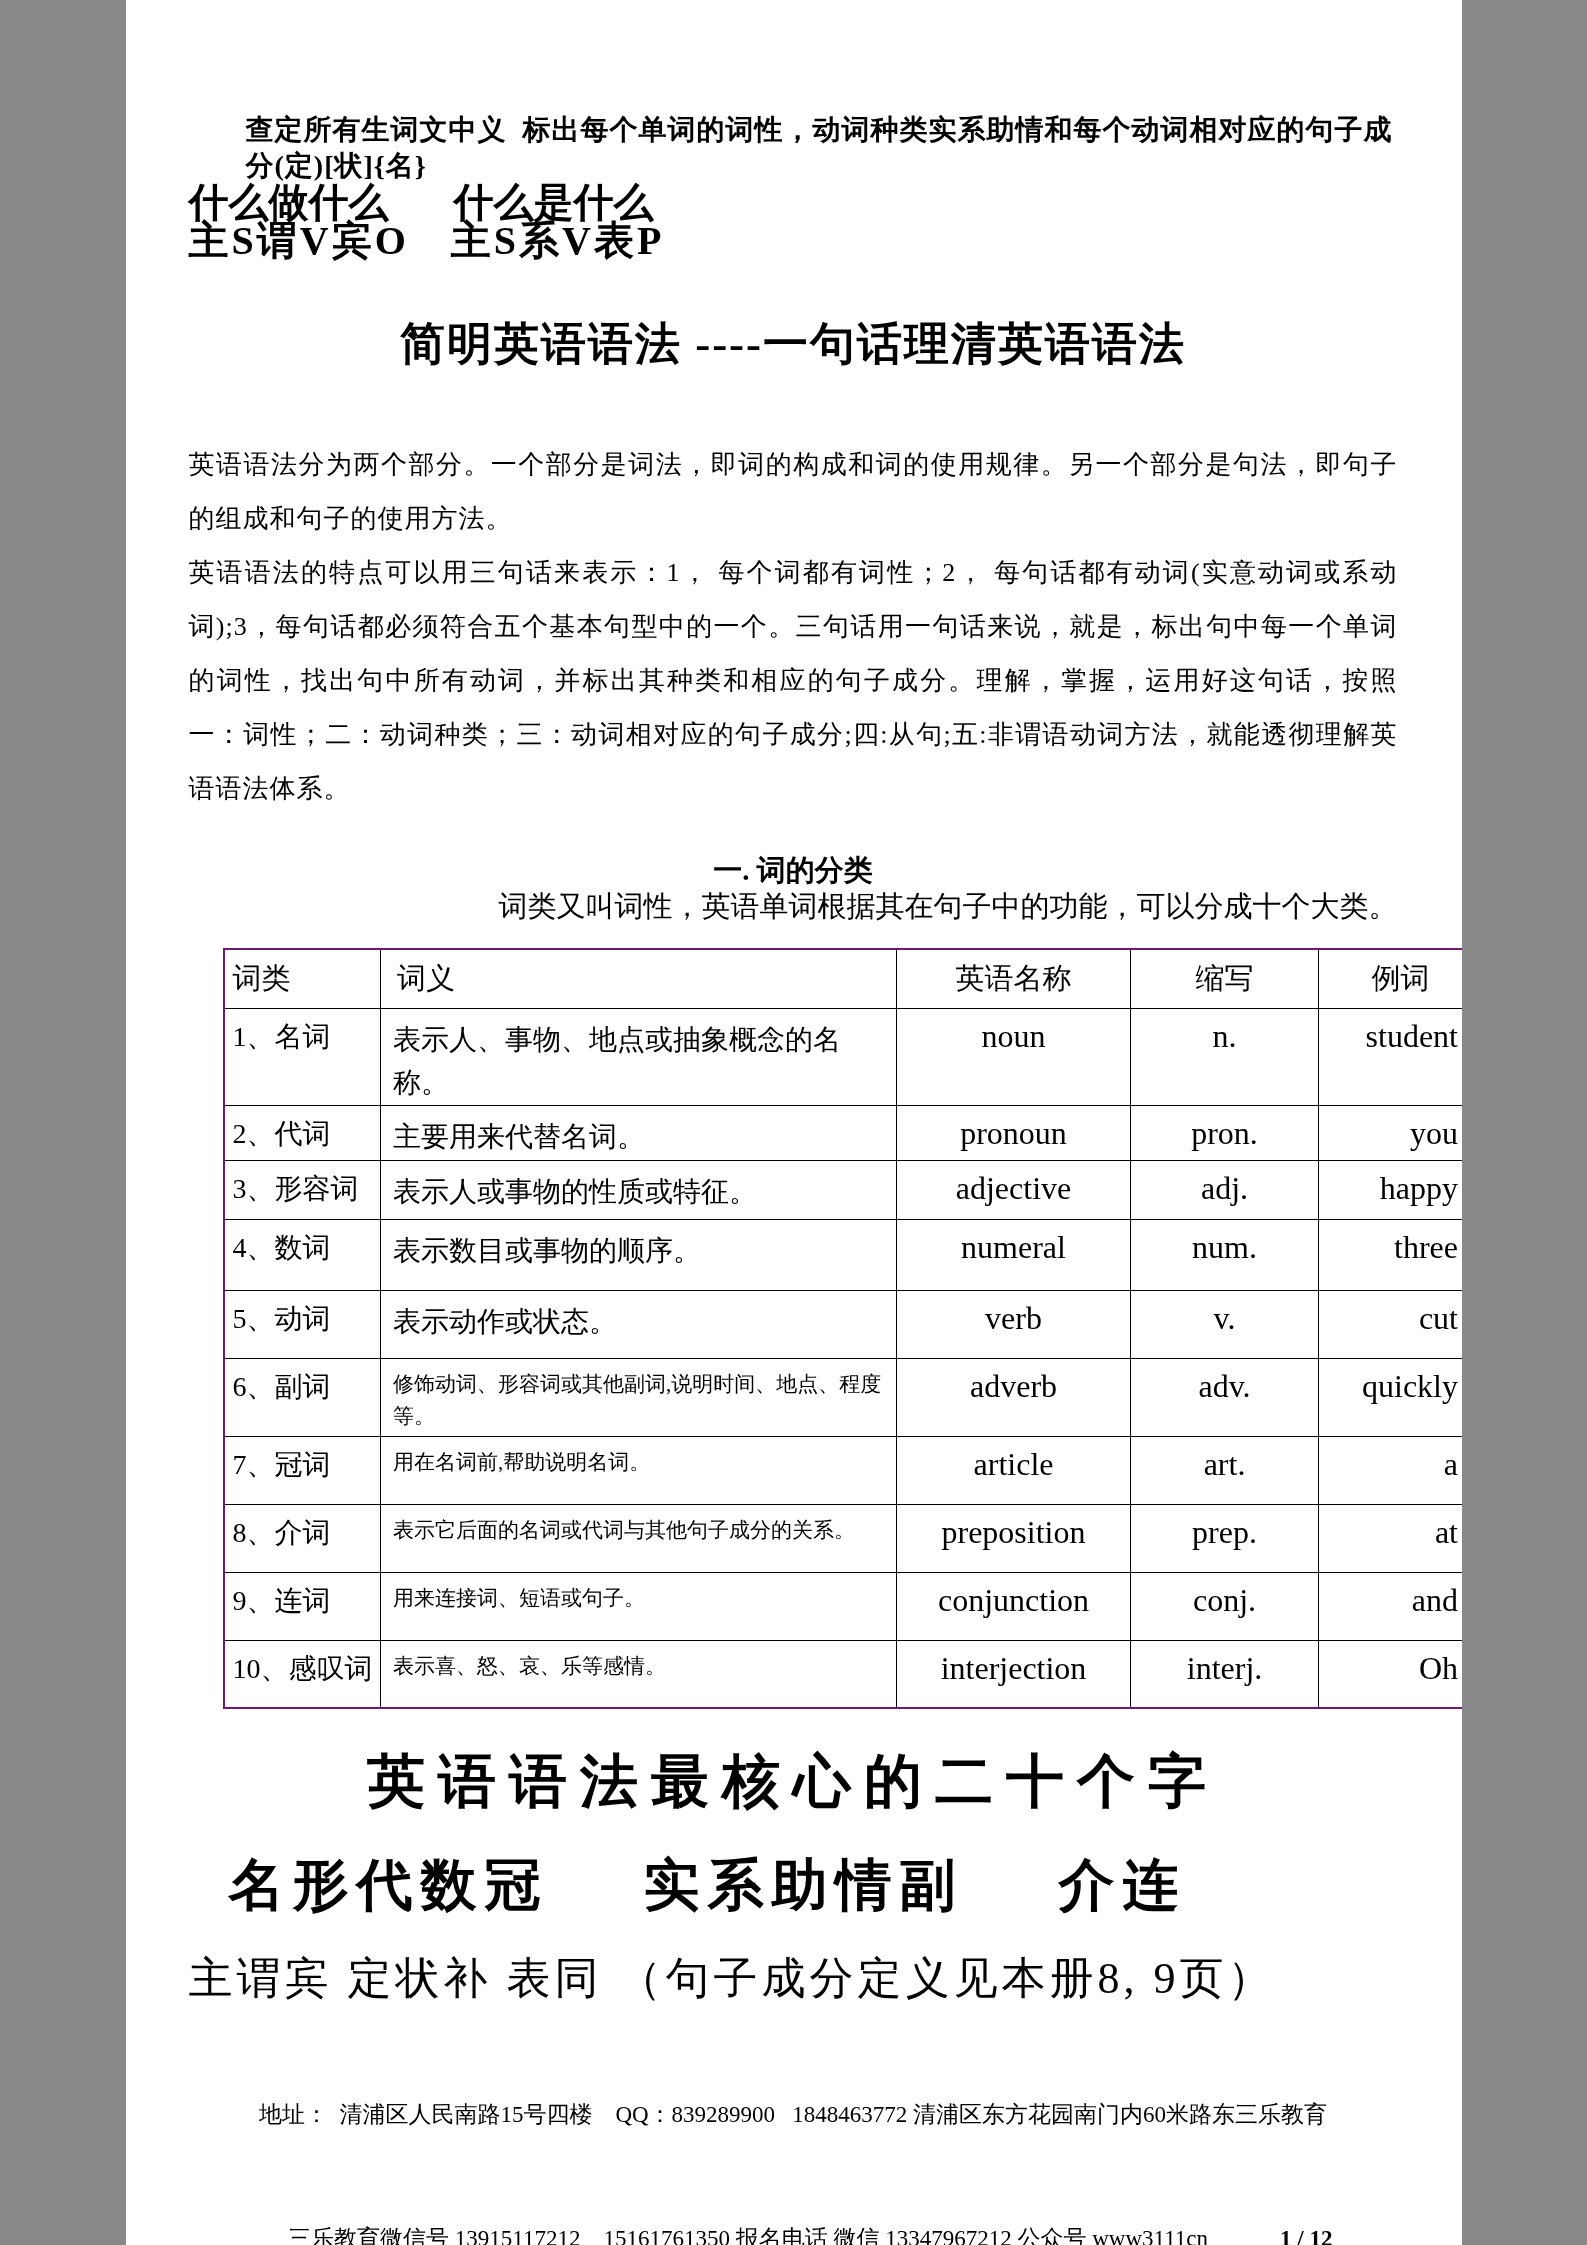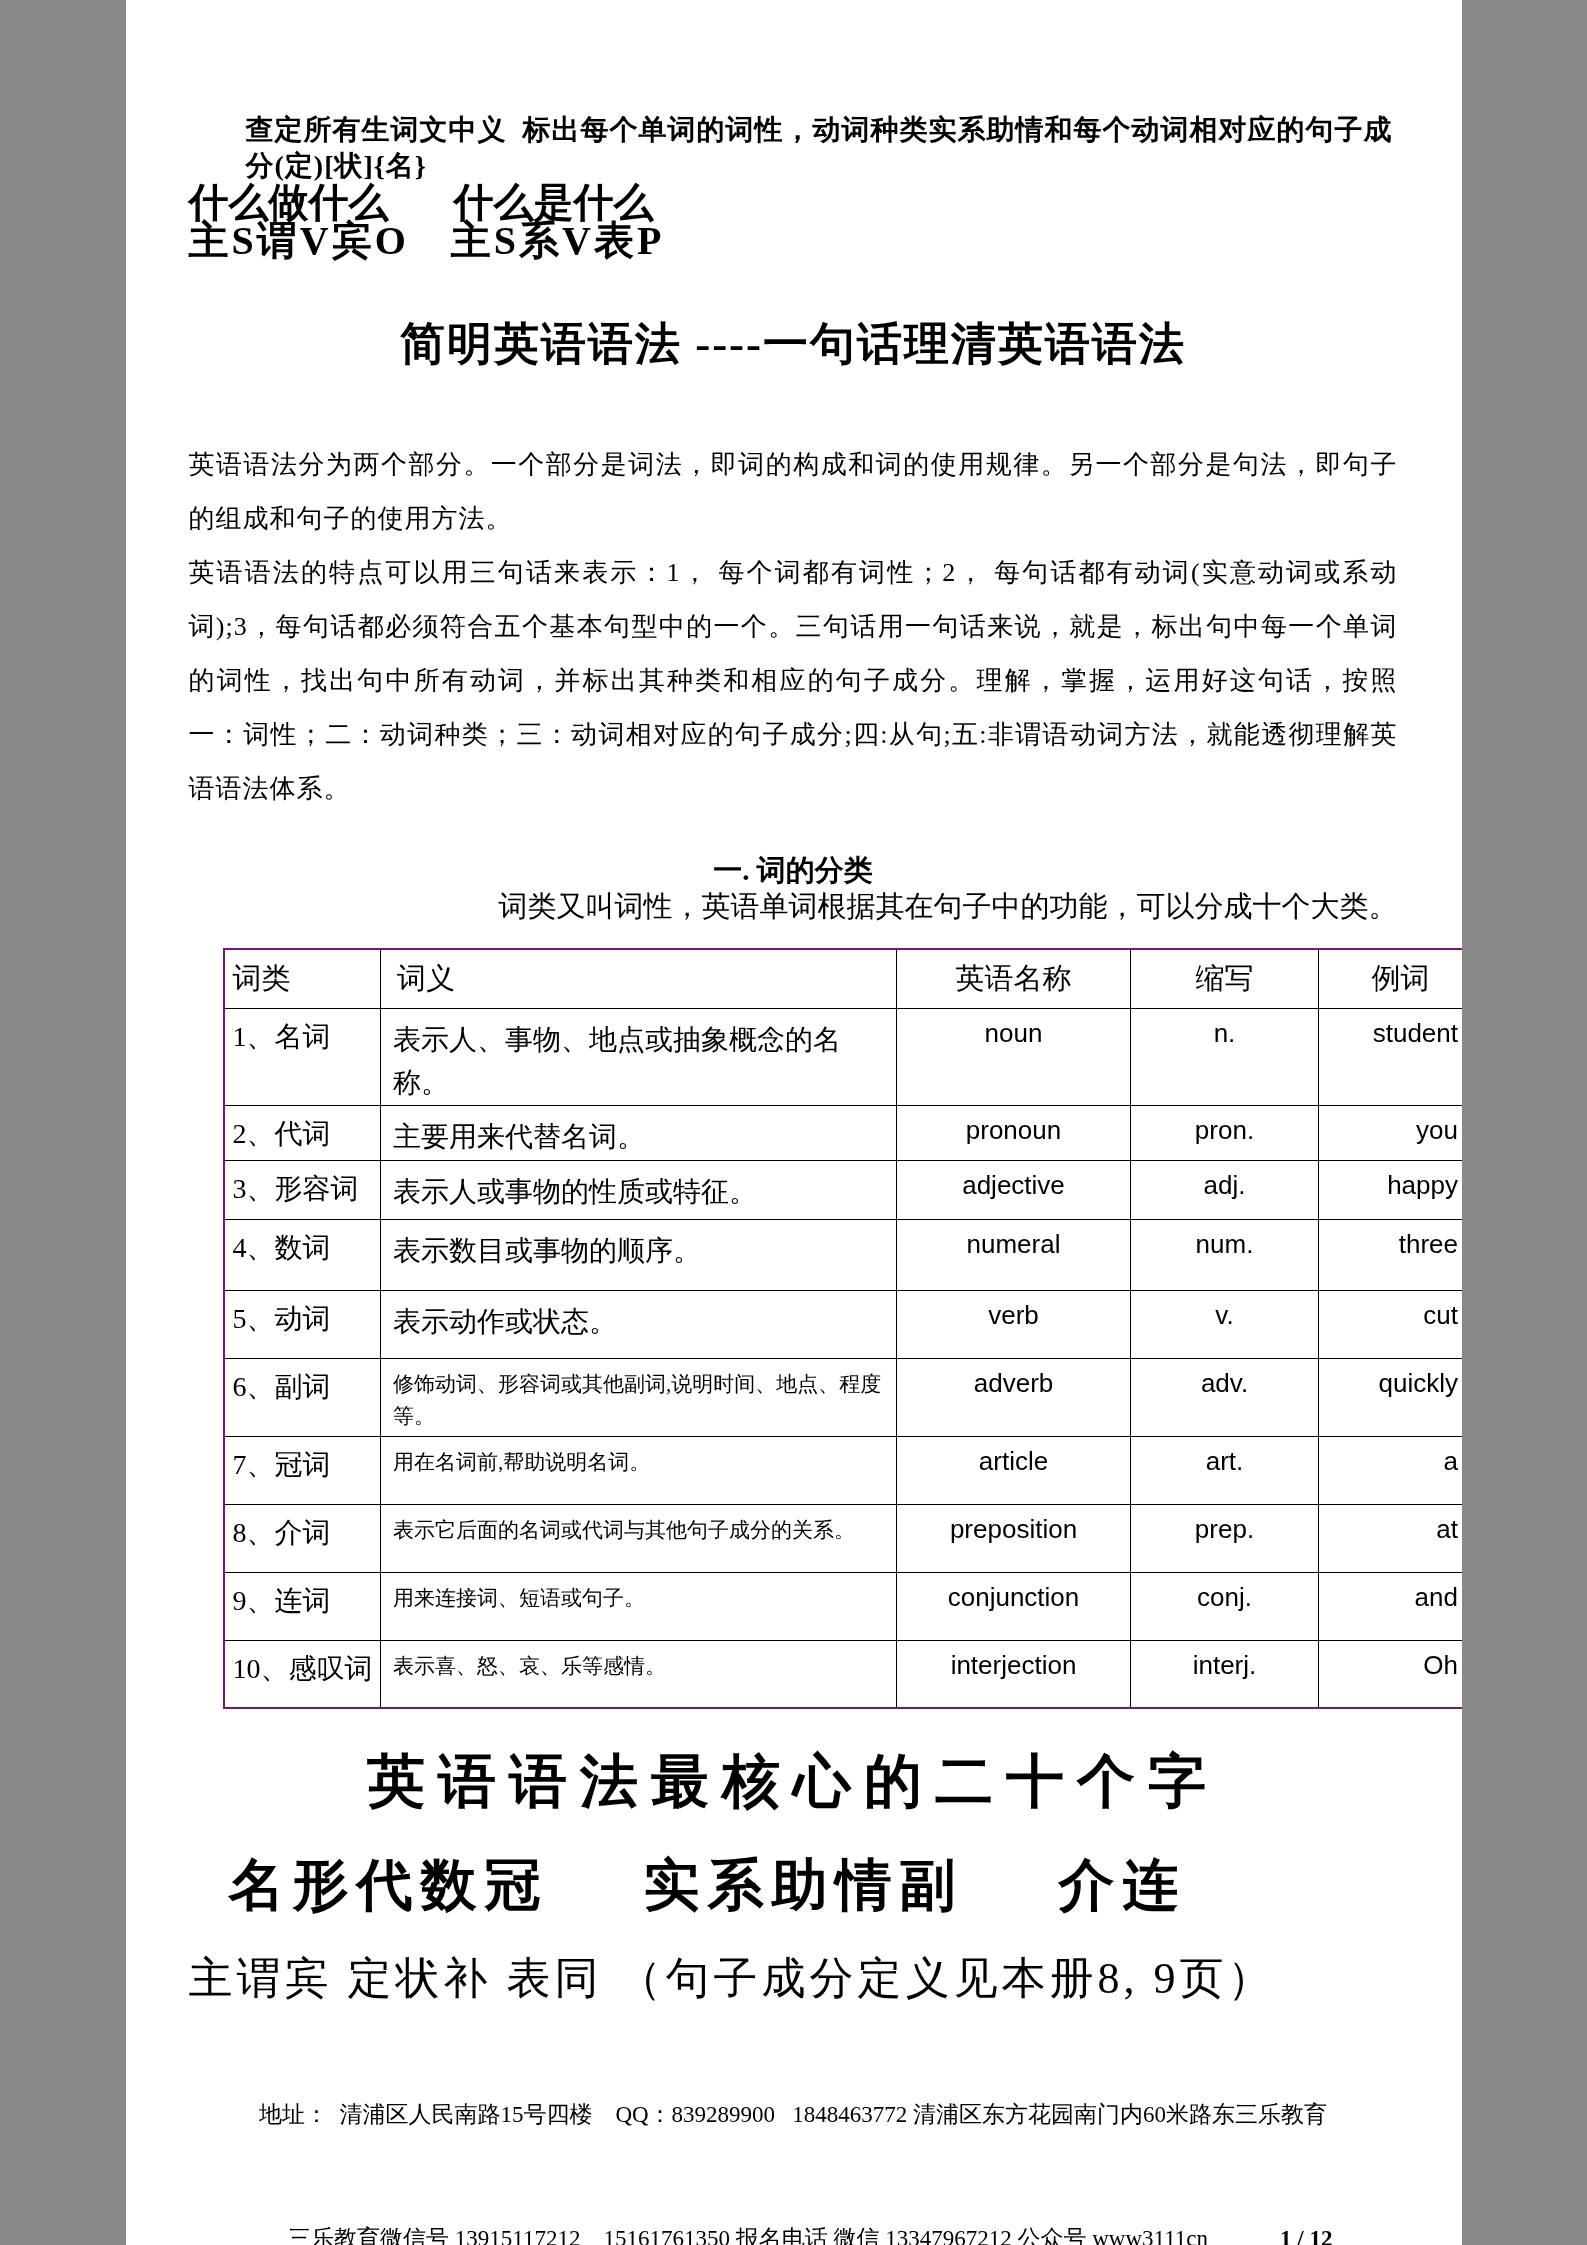--- a/index.html
+++ b/index.html
@@ -95,22 +95,22 @@
   .pos-table tbody tr:nth-child(10) { height: 68px; }
 
   .pos-table th { font-weight: 500; font-size: 29px; text-align: center; }
   .pos-table th.h-cls { text-align: left; padding-left: 8px; }
   .pos-table th.h-meaning { text-align: left; padding-left: 16px; }
 
   .pos-table td.cls { font-size: 28px; text-align: left; padding-left: 8px; white-space: nowrap; }
   .pos-table td.meaning { font-size: 28px; text-align: left; padding-left: 12px; line-height: 1.55; }
   .pos-table tbody tr:nth-child(n+6) td.meaning { font-size: 21px; }
   .pos-table td.en, .pos-table td.abbr, .pos-table td.example {
-    font-family: Liberation Sans, sans-serif;
-    font-size: 26px;
+    font-family: Liberation Serif, serif;
+    font-size: 32px;
   }
   .pos-table td.en { text-align: center; }
   .pos-table td.abbr { text-align: center; }
   .pos-table td.example { text-align: right; padding-right: 24px; }
   .pos-table td.cn { font-size: 23px; text-align: left; padding-left: 30px; border-radius: 10px; }
 
   .core-title {
     margin: 40px 0 0 0;
     text-align: center;
     font-size: 58px;

